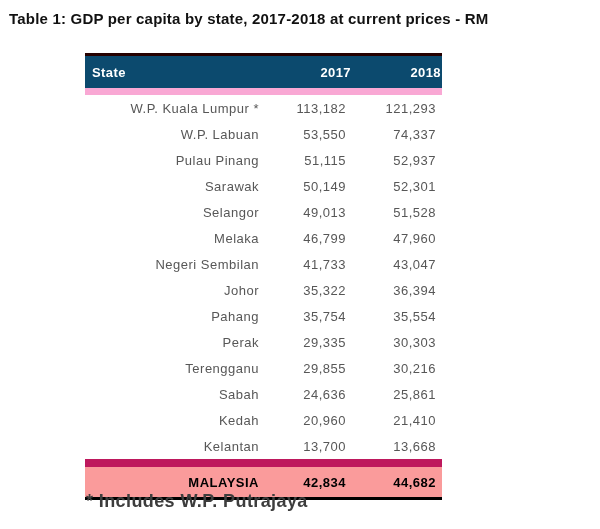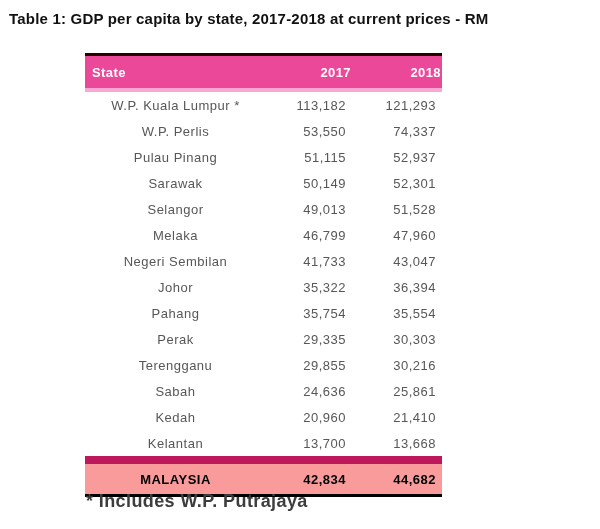--- a/index.html
+++ b/index.html
@@ -35,39 +35,39 @@
     border-collapse: collapse;
     width: 100%;
     font-size: 13px;
     table-layout: fixed;
   }
   table.gdp col.c-state { width: 175px; }
   table.gdp col.c-y17  { width: 92px; }
   table.gdp col.c-y18  { width: 90px; }
 
   thead th {
-    background: #ec4899;
+    background: #0c4a6e;
     color: #ffffff;
     font-weight: bold;
     height: 30px;
     border-top: 3px solid #260000;
-    border-bottom: 4px solid #f9a8d4;
+    border-bottom: 7px solid #f9a8d4;
     letter-spacing: 0.4px;
   }
   th.h-state { text-align: left; padding-left: 7px; }
   th.h-num   { text-align: right; }
 
   tbody td {
     height: 24px;
     color: #575757;
     letter-spacing: 0.5px;
     white-space: nowrap;
     overflow: hidden;
   }
-  td.state { text-align: center;  padding-left: 7px; }
+  td.state { text-align: right;  padding-left: 7px; }
   td.num   { text-align: right; padding-right: 6px; }
 
   tr.total-row td {
     background: #FA9B9B;
     color: #000000;
     font-weight: bold;
     height: 28px;
     border-top: 8px solid #be185d;
     border-bottom: 3px solid #000000;
   }
@@ -102,21 +102,21 @@
           <th class="h-num">2018</th>
         </tr>
       </thead>
       <tbody>
         <tr>
           <td class="state">W.P. Kuala Lumpur *</td>
           <td class="num">113,182</td>
           <td class="num">121,293</td>
         </tr>
         <tr>
-          <td class="state">W.P. Perlis</td>
+          <td class="state">W.P. Labuan</td>
           <td class="num">53,550</td>
           <td class="num">74,337</td>
         </tr>
         <tr>
           <td class="state">Pulau Pinang</td>
           <td class="num">51,115</td>
           <td class="num">52,937</td>
         </tr>
         <tr>
           <td class="state">Sarawak</td>

